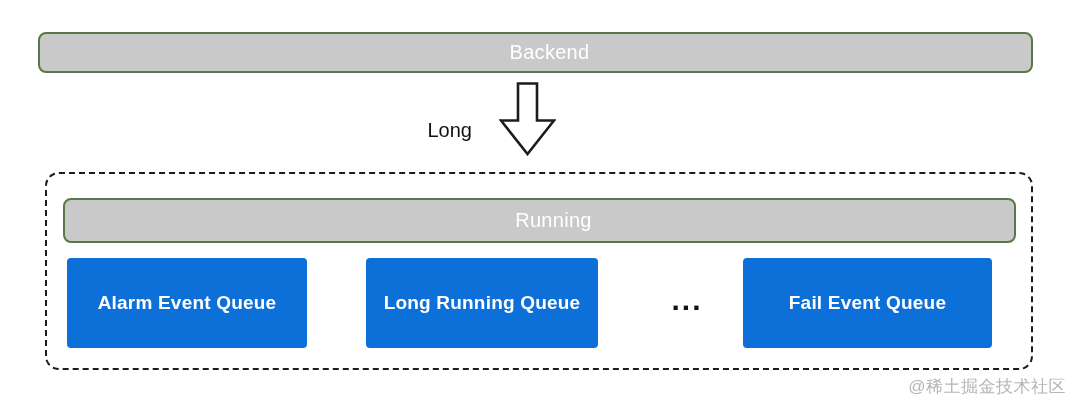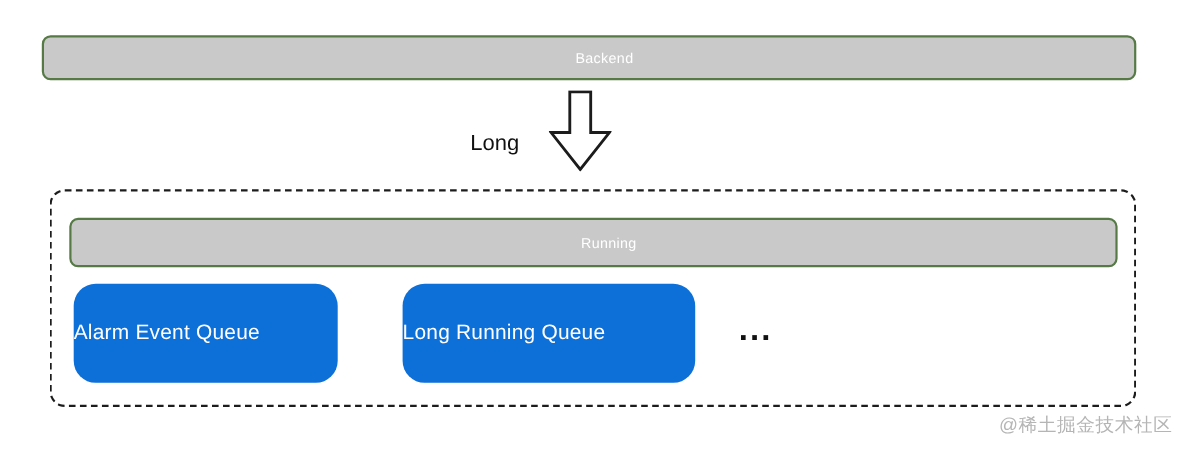--- a/index.html
+++ b/index.html
@@ -14,21 +14,21 @@
   .gray-bar {
     position: absolute;
     box-sizing: border-box;
     background: var(--bar-fill, #c9c9c9);
     border: 2px solid var(--bar-border, #567a46);
     border-radius: 8px;
     display: flex;
     align-items: center;
     justify-content: center;
     color: var(--text-on-fill, #ffffff);
-    font-size: 13px;
+    font-size: 20px;
     letter-spacing: 0.3px;
     padding-left: 28px;
   }
   #backend-bar { left: 38px; top: 32px; width: 995px; height: 41px; }
   #thrift-bar  { left: 63px; top: 198px; width: 953px; height: 45px; }
 
   #event-label {
     position: absolute;
     left: 372px; top: 117px;
     width: 100px; height: 26px;
@@ -50,31 +50,31 @@
     width: 988px; height: 198px;
     border: 2.5px dashed var(--dashed-border, #1c1c1c);
     border-radius: 14px;
   }
 
   .queue-box {
     position: absolute;
     box-sizing: border-box;
     top: 258px; height: 90px;
     background: var(--queue-fill, #0d6fd8);
-    border-radius: 20px;
+    border-radius: 4px;
     display: flex;
     align-items: center;
-    justify-content: flex-start;
+    justify-content: center;
     color: var(--text-on-fill, #ffffff);
     font-size: 19px;
-    font-weight: 400;
+    font-weight: 700;
     letter-spacing: 0.2px;
   }
   #queue-alarm { left: 67px;  width: 240px; }
-  #queue-long  { left: 366px; width: 266px; }
+  #queue-long  { left: 366px; width: 232px; }
   #queue-fail  { left: 743px; width: 249px; }
 
   #queue-ellipsis {
     position: absolute;
     left: 655px; top: 278px;
     width: 64px; height: 44px;
     text-align: center;
     color: #111111;
     font-size: 30px;
     font-weight: bold;
@@ -114,16 +114,19 @@
   <div id="queue-alarm" class="queue-box">
     <span>Alarm Event Queue</span>
   </div>
 
   <div id="queue-long" class="queue-box">
     <span>Long Running Queue</span>
   </div>
 
   <div id="queue-ellipsis">...</div>
 
+  <div id="queue-fail" class="queue-box">
+    <span>Fail Event Queue</span>
+  </div>
 
   <div id="watermark">@稀土掘金技术社区</div>
 
 </div>
 
 </body></html>

